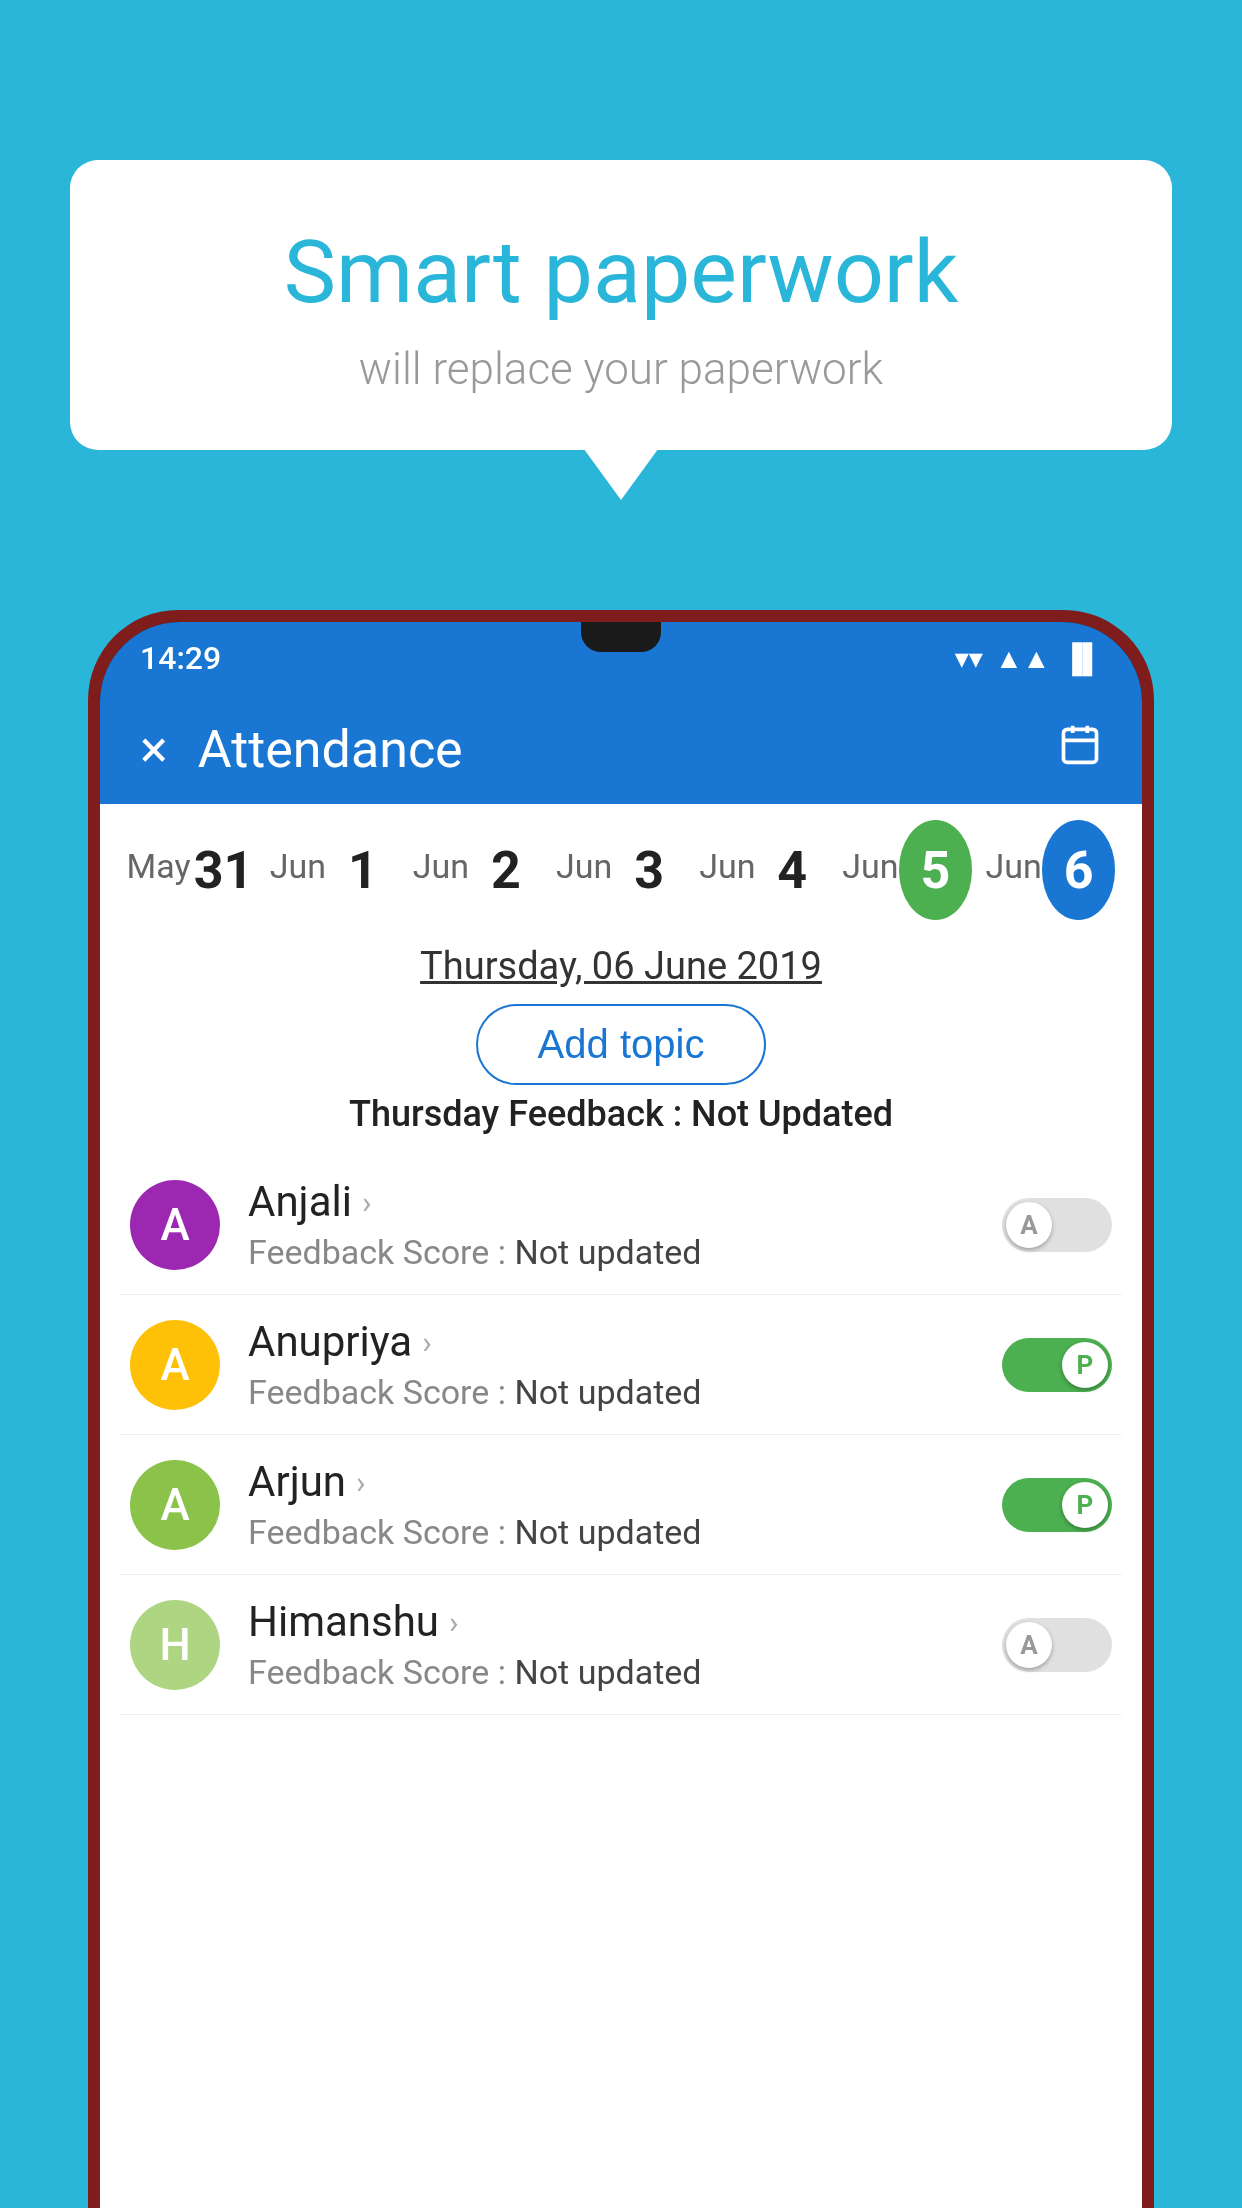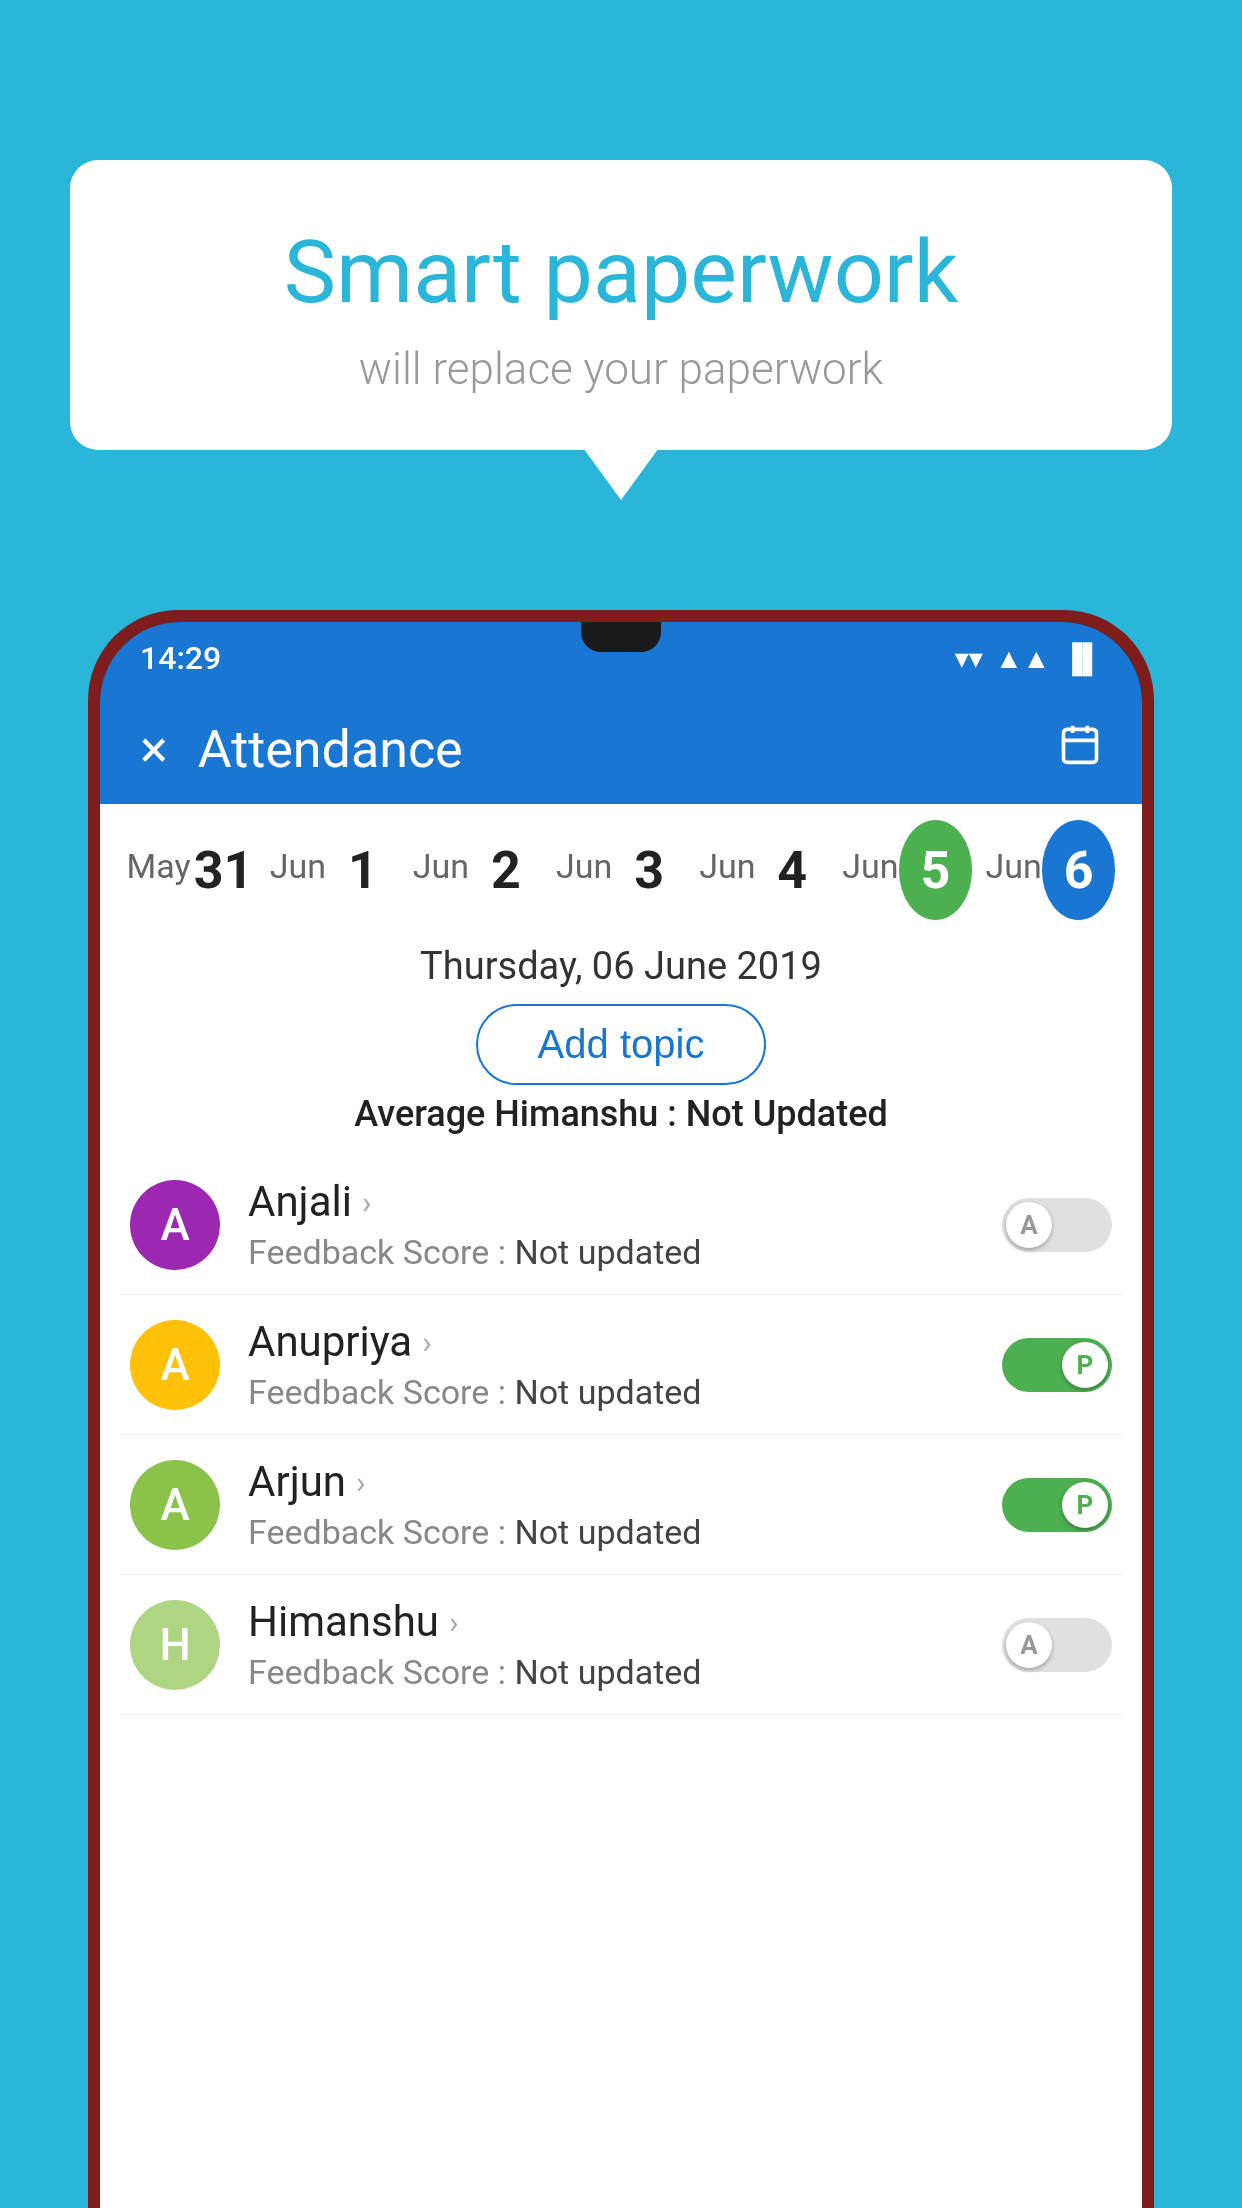--- a/index.html
+++ b/index.html
@@ -210,20 +210,21 @@
       background: #1976d2;
       color: white;
     }
 
     
     .selected-date-label {
       text-align: center;
       font-size: 38px;
       color: #333;
       margin: 24px 0 16px;
+      text-decoration: underline;
     }
 
     
     .add-topic-btn {
       display: block;
       margin: 0 auto 8px;
       border: 2px solid #1976d2;
       border-radius: 50px;
       padding: 16px 60px;
       background: white;
@@ -414,21 +415,21 @@
             <div class="cal-month">Jun</div>
             <div class="cal-date selected">6</div>
           </div>
         </div>
 
       <div class="selected-date-label">Thursday, 06 June 2019</div>
 
       <button class="add-topic-btn">Add topic</button>
 
       <div class="avg-feedback">
-        <span>Average Himanshu : </span><span>Not Updated</span>
+        <span>Thursday Feedback : </span><span>Not Updated</span>
       </div>
 
       <div class="student-list" id="student-list">
       <div class="student-row">
             <div class="student-avatar" style="background: rgb(156, 39, 176);">A</div>
             <div class="student-info">
               <div class="student-name">Anjali <span class="chevron">›</span></div>
               <div class="student-feedback">Feedback Score : <span>Not updated</span></div>
             </div>
             <div class="toggle-container">

